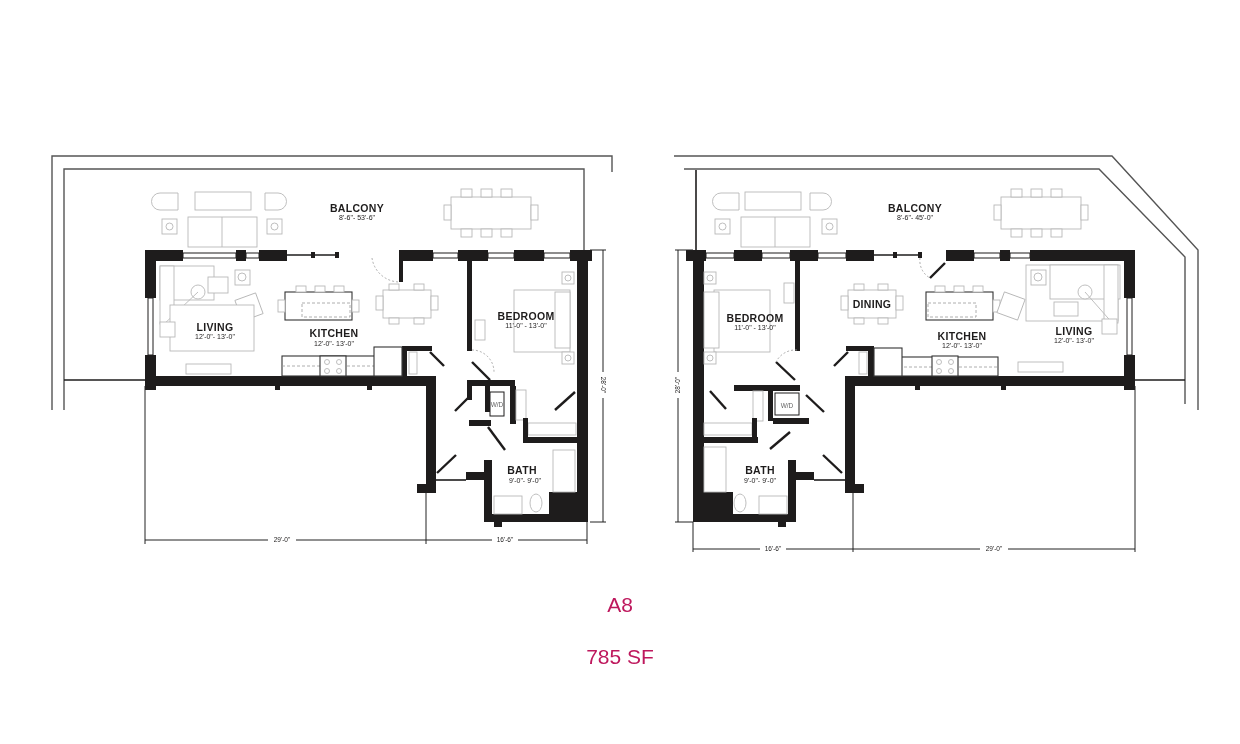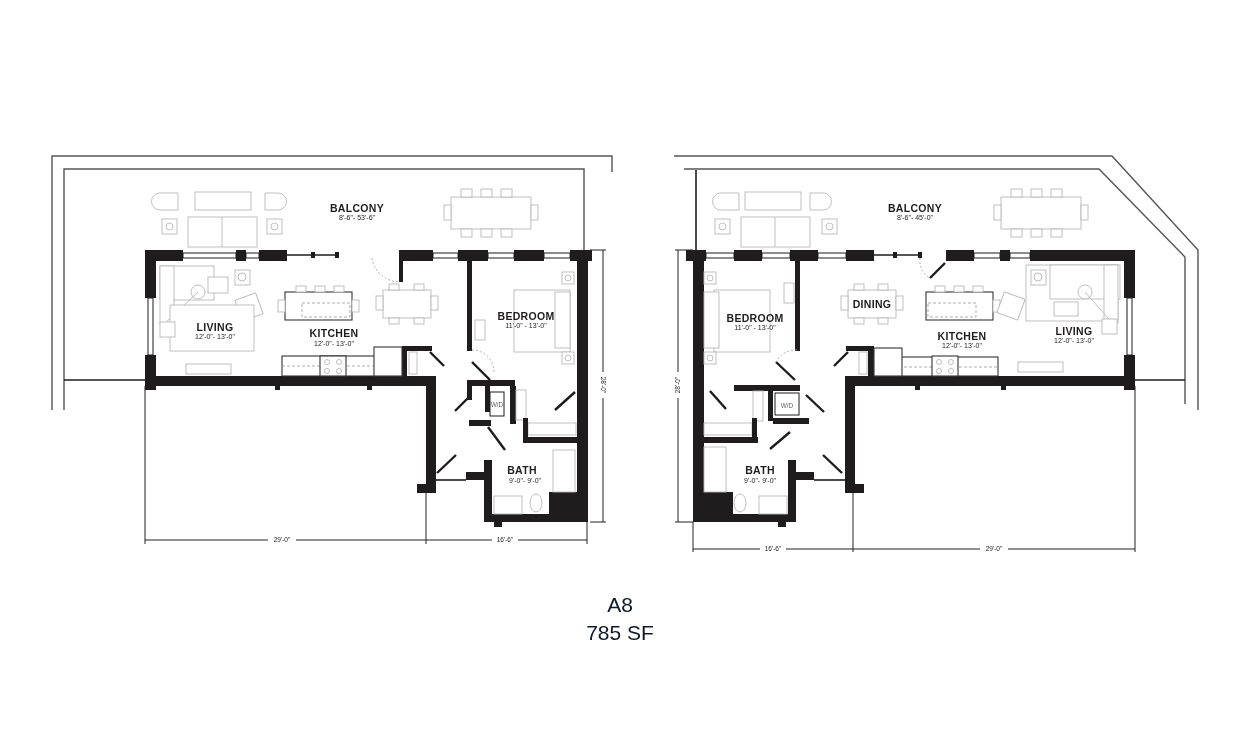--- a/index.html
+++ b/index.html
@@ -12,21 +12,21 @@
   .furnd { fill: #fff; stroke: #333; stroke-width: 1.1; }
   .dash { fill: none; stroke: #999; stroke-width: 0.8; stroke-dasharray: 3 2; }
   .door { stroke: #1e1c1c; stroke-width: 2.4; }
   .swing { fill: none; stroke: #999; stroke-width: 0.8; stroke-dasharray: 2 2; }
   .win { fill: #fff; stroke: #1e1c1c; stroke-width: 1; }
   .dim { stroke: #222; stroke-width: 1; fill: none; }
   .room-name { font-family: "Liberation Sans", sans-serif; font-size: 10.5px; font-weight: bold; fill: #1e1c1c; text-anchor: middle; letter-spacing: 0.3px; }
   .room-dim { font-family: "Liberation Sans", sans-serif; font-size: 7px; fill: #1e1c1c; text-anchor: middle; }
   .dim-txt { font-family: "Liberation Sans", sans-serif; font-size: 6.5px; fill: #1e1c1c; text-anchor: middle; }
   .wd { font-family: "Liberation Sans", sans-serif; font-size: 6.5px; fill: #666; text-anchor: middle; }
-  .caption { position: absolute; left: 0; width: 1240px; text-align: center; color: #0f172a; font-family: "Liberation Sans", sans-serif; font-size: 21px; line-height: 26px; }
+  .caption { position: absolute; left: 0; width: 1240px; text-align: center; color: #be185d; font-family: "Liberation Sans", sans-serif; font-size: 21px; line-height: 26px; }
 </style>
 </head>
 <body>
 
 <svg class="plan" width="1240" height="744" viewBox="0 0 1240 744">
 
   <g>
 
     <polyline class="edge" points="52,410 52,156 612,156 612,172"></polyline>
     <polyline class="edge" points="64,410 64,169 584,169 584,250"></polyline>
@@ -376,13 +376,13 @@
     <rect x="760" y="545" width="26" height="8" fill="#fff"></rect>
     <text class="dim-txt" x="773" y="551">16'-6"</text>
     <rect x="980" y="545" width="28" height="8" fill="#fff"></rect>
     <text class="dim-txt" x="994" y="551">29'-0"</text>
     <rect x="673" y="372" width="10" height="26" fill="#fff"></rect>
     <text class="dim-txt" x="0" y="0" transform="translate(680,385) rotate(-90)">28'-0"</text>
   </g>
 </svg>
 
 <div class="caption" style="top:592px;">A8</div>
-<div class="caption" style="top:620px;text-align:center;">785 SF</div>
+<div class="caption" style="top:644px;text-align:center;">785 SF</div>
 
 </body></html>

